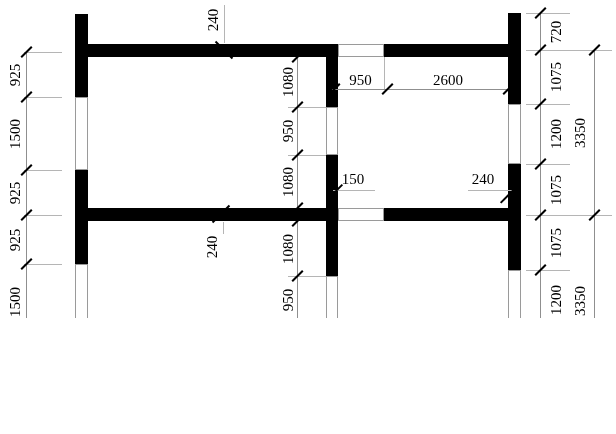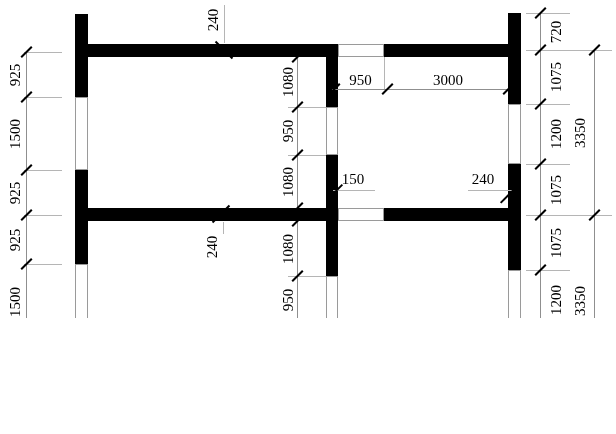--- a/index.html
+++ b/index.html
@@ -110,21 +110,21 @@
     <div class="abs" style="left: 289.5px; top: 323px; width: 15px; height: 2px; background: rgb(0, 0, 0); transform: rotate(-45deg);"></div>
     <div class="abs" style="left: 289.5px; top: 380px; width: 15px; height: 2px; background: rgb(0, 0, 0); transform: rotate(-45deg);"></div>
     <div class="lbl rot" style="left: 288px; top: 248.5px; font-size: 15px;">1080</div>
     <div class="lbl rot" style="left: 288px; top: 300px; font-size: 15px;">950</div>
     <div class="lbl rot" style="left: 288px; top: 352.5px; font-size: 15px;">1080</div>
     <div class="abs" style="left: 332px; top: 89px; width: 176px; height: 1px; background: rgb(143, 143, 143);"></div>
     <div class="abs" style="left: 326.5px; top: 88px; width: 15px; height: 2px; background: rgb(0, 0, 0); transform: rotate(-45deg);"></div>
     <div class="abs" style="left: 379.5px; top: 88px; width: 15px; height: 2px; background: rgb(0, 0, 0); transform: rotate(-45deg);"></div>
     <div class="abs" style="left: 500.5px; top: 88px; width: 15px; height: 2px; background: rgb(0, 0, 0); transform: rotate(-45deg);"></div>
     <div class="lbl" style="left: 360.5px; top: 80px; font-size: 15px;">950</div>
-    <div class="lbl" style="left: 448px; top: 80px; font-size: 15px;">3000</div>
+    <div class="lbl" style="left: 448px; top: 80px; font-size: 15px;">2600</div>
     <div class="abs" style="left: 384px; top: 57px; width: 1px; height: 32px; background: rgb(181, 181, 181);"></div>
     <div class="lbl rot" style="left: 213px; top: 20px; font-size: 15px;">240</div>
     <div class="abs" style="left: 224px; top: 5px; width: 1px; height: 38px; background: rgb(181, 181, 181);"></div>
     <div class="abs" style="left: 212px; top: 49px; width: 24px; height: 2px; background: rgb(0, 0, 0); transform: rotate(45deg);"></div>
     <div class="lbl rot" style="left: 212px; top: 247px; font-size: 15px;">240</div>
     <div class="abs" style="left: 223px; top: 222px; width: 1px; height: 12px; background: rgb(181, 181, 181);"></div>
     <div class="abs" style="left: 209px; top: 213px; width: 24px; height: 2px; background: rgb(0, 0, 0); transform: rotate(-45deg);"></div>
     <div class="lbl rot" style="left: 212px; top: 408px; font-size: 15px;">240</div>
     <div class="abs" style="left: 226px; top: 394px; width: 1px; height: 26px; background: rgb(181, 181, 181);"></div>
     <div class="abs" style="left: 212px; top: 378px; width: 22px; height: 2px; background: rgb(0, 0, 0); transform: rotate(-45deg);"></div>

